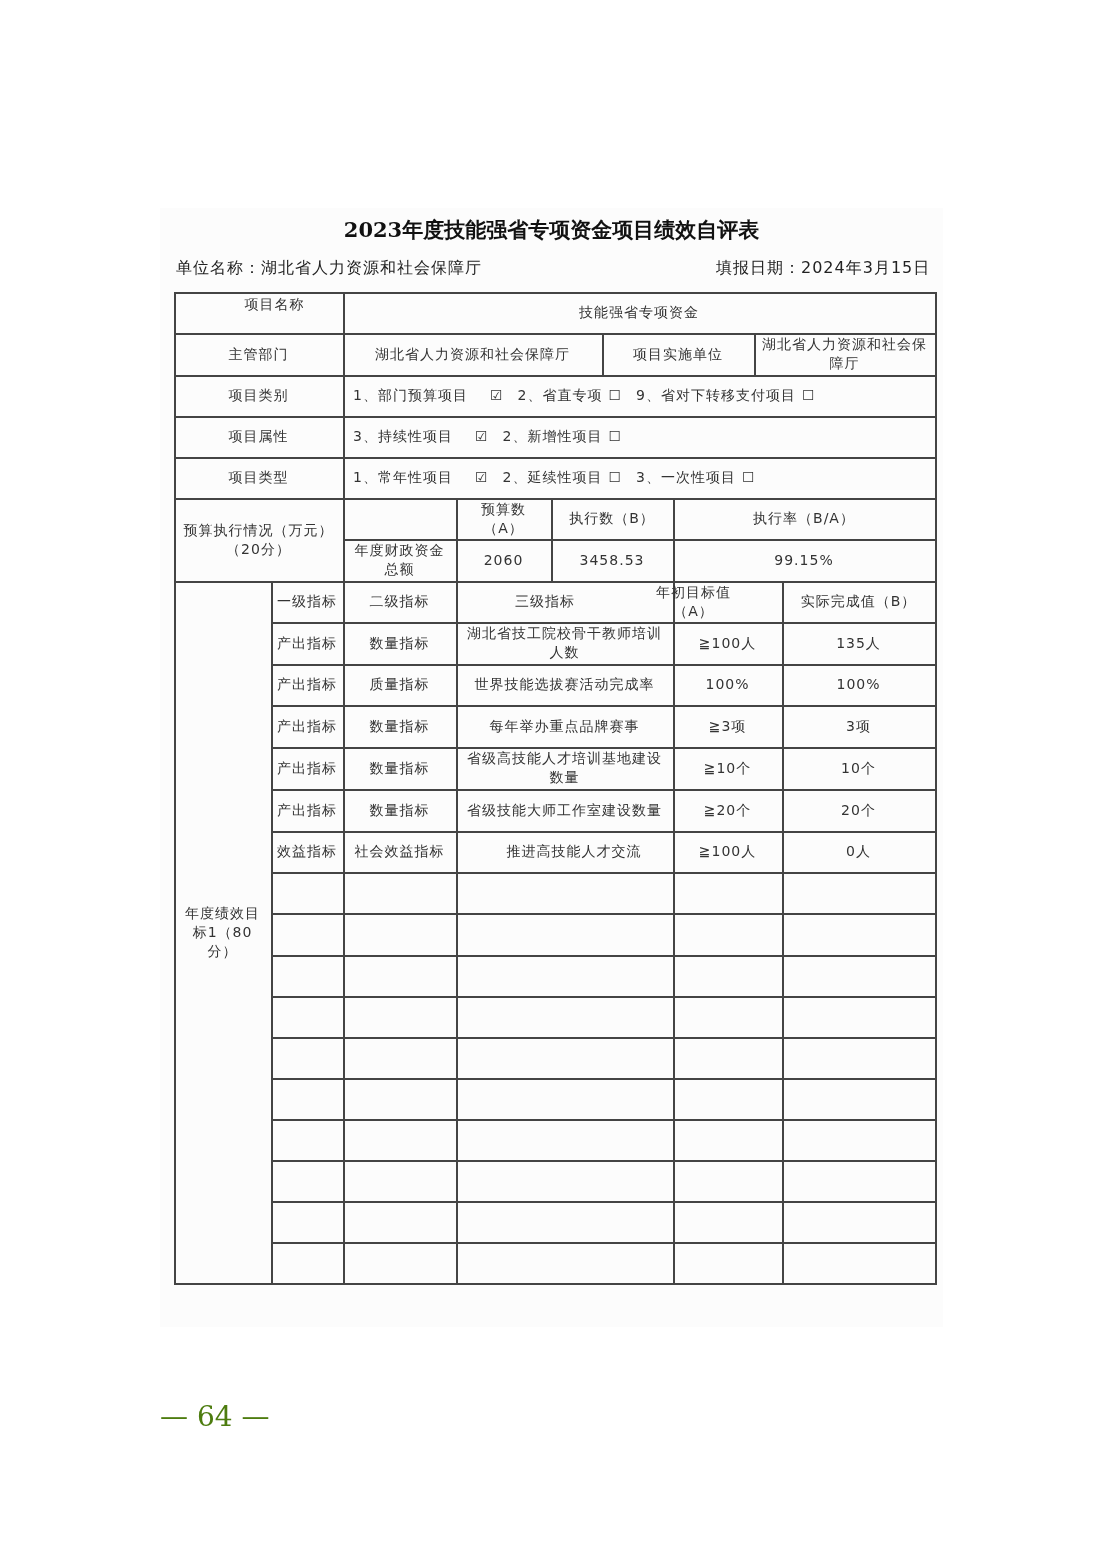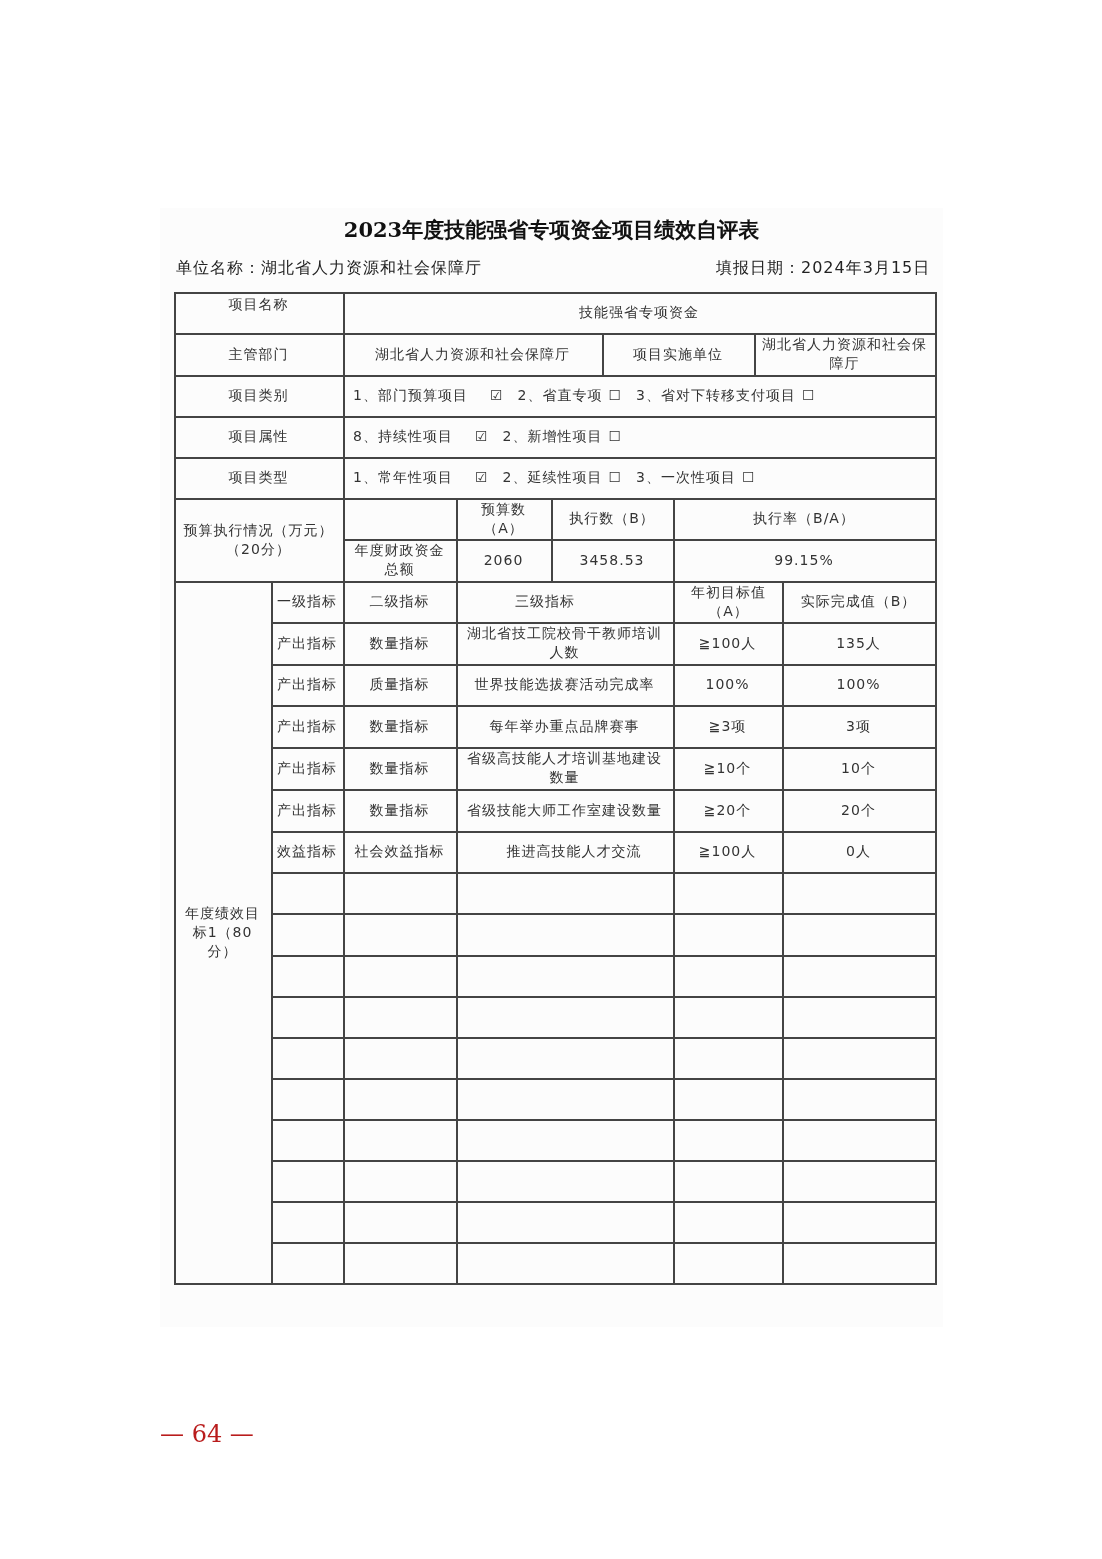--- a/index.html
+++ b/index.html
@@ -29,64 +29,63 @@
     font-family: "DejaVu Sans", "Liberation Sans", sans-serif;
     font-size: 14px; line-height: 19px; color: #333; letter-spacing: 1px;
     padding: 0 6px;
   }
   .hline { position: absolute; height: 1.5px; background: #444; }
   .vline { position: absolute; width: 1.5px; background: #444; }
   .left { justify-content: flex-start; padding-left: 10px; }
   .chk { display: inline-block; margin: 0 14px 0 22px; }
   .box { display: inline-block; margin: 0 14px 0 6px; }
   .pagenum {
-    position: absolute; left: 160px; top: 1400px; font-size: 24px; color: #b91c1c;
+    position: absolute; left: 160px; top: 1400px; font-size: 28px; color: #4d7c0f;
     font-family: "DejaVu Serif", "Liberation Serif", serif;
-    margin-top: 20px;
   }
 </style>
 </head>
 <body>
 
 <div class="panel"></div>
 
 <div class="title">2023年度技能强省专项资金项目绩效自评表</div>
 
 <div class="subhead unit"><span>单位名称：</span><span>湖北省人力资源和社会保障厅</span></div>
 <div class="subhead date"><span>填报日期：</span><span>2024年3月15日</span></div>
 
 <div id="grid">
     <div class="hline" style="left: 174px; top: 292px; width: 762.5px;"></div>
     <div class="hline" style="left: 174px; top: 1283px; width: 762.5px;"></div>
     <div class="vline" style="left: 174px; top: 292px; height: 992.5px;"></div>
     <div class="vline" style="left: 935px; top: 292px; height: 992.5px;"></div>
     <div class="vline" style="left: 343px; top: 292px; height: 248.5px;"></div>
-    <div class="cell" style="left: 174px; top: 292px; width: 169px; height: 24px;">项目名称</div>
+    <div class="cell" style="left: 190px; top: 292px; width: 169px; height: 24px;">项目名称</div>
     <div class="cell" style="left: 343px; top: 292px; width: 592px; height: 41px;">技能强省专项资金</div>
     <div class="hline" style="left: 174px; top: 333px; width: 762.5px;"></div>
     <div class="cell" style="left: 174px; top: 333px; width: 169px; height: 42px;">主管部门</div>
     <div class="cell" style="left: 343px; top: 333px; width: 259px; height: 42px;">湖北省人力资源和社会保障厅</div>
     <div class="vline" style="left: 602px; top: 333px; height: 43.5px;"></div>
     <div class="cell" style="left: 602px; top: 333px; width: 152px; height: 42px;">项目实施单位</div>
     <div class="vline" style="left: 754px; top: 333px; height: 43.5px;"></div>
     <div class="cell" style="left: 754px; top: 333px; width: 181px; height: 42px;">湖北省人力资源和社会保障厅</div>
     <div class="hline" style="left: 174px; top: 375px; width: 762.5px;"></div>
     <div class="cell" style="left: 174px; top: 375px; width: 169px; height: 41px;">项目类别</div>
     <div class="cell left" style="left: 343px; top: 375px; width: 592px; height: 41px;">
       <span>1、部门预算项目</span>
       <span class="chk">☑</span>
       <span>2、省直专项</span>
       <span class="box">☐</span>
-      <span>3、省对下转移支付项目</span>
+      <span>9、省对下转移支付项目</span>
       <span class="box">☐</span>
     </div>
     <div class="hline" style="left: 174px; top: 416px; width: 762.5px;"></div>
     <div class="cell" style="left: 174px; top: 416px; width: 169px; height: 41px;">项目属性</div>
     <div class="cell left" style="left: 343px; top: 416px; width: 592px; height: 41px;">
-      <span>8、持续性项目</span>
+      <span>3、持续性项目</span>
       <span class="chk">☑</span>
       <span>2、新增性项目</span>
       <span class="box">☐</span>
     </div>
     <div class="hline" style="left: 174px; top: 457px; width: 762.5px;"></div>
     <div class="cell" style="left: 174px; top: 457px; width: 169px; height: 41px;">项目类型</div>
     <div class="cell left" style="left: 343px; top: 457px; width: 592px; height: 41px;">
       <span>1、常年性项目</span>
       <span class="chk">☑</span>
       <span>2、延续性项目</span>
@@ -112,21 +111,21 @@
     <div class="hline" style="left: 174px; top: 581px; width: 762.5px;"></div>
     <div class="cell" style="left: 174px; top: 581px; width: 97px; height: 702px;">年度绩效目标1（80分）</div>
     <div class="vline" style="left: 271px; top: 581px; height: 703.5px;"></div>
     <div class="vline" style="left: 343px; top: 581px; height: 703.5px;"></div>
     <div class="vline" style="left: 456px; top: 581px; height: 703.5px;"></div>
     <div class="vline" style="left: 673px; top: 581px; height: 703.5px;"></div>
     <div class="vline" style="left: 782px; top: 581px; height: 703.5px;"></div>
     <div class="cell" style="left: 271px; top: 581px; width: 72px; height: 41px;">一级指标</div>
     <div class="cell" style="left: 343px; top: 581px; width: 113px; height: 41px;">二级指标</div>
     <div class="cell" style="left: 456px; top: 581px; width: 178px; height: 41px;">三级指标</div>
-    <div class="cell" style="left: 674px; top: 581px; width: 109px; height: 41px; border-radius: 8px;">年初目标值（A）</div>
+    <div class="cell" style="left: 639px; top: 581px; width: 109px; height: 41px; border-radius: 8px;">年初目标值（A）</div>
     <div class="cell" style="left: 782px; top: 581px; width: 153px; height: 41px;">实际完成值（B）</div>
     <div class="hline" style="left: 271px; top: 622px; width: 665.5px;"></div>
     <div class="cell" style="left: 271px; top: 622px; width: 72px; height: 42px;">产出指标</div>
     <div class="cell" style="left: 343px; top: 622px; width: 113px; height: 42px;">数量指标</div>
     <div class="cell" style="left: 456px; top: 622px; width: 217px; height: 42px;">湖北省技工院校骨干教师培训人数</div>
     <div class="cell" style="left: 673px; top: 622px; width: 109px; height: 42px;">≧100人</div>
     <div class="cell" style="left: 782px; top: 622px; width: 153px; height: 42px;">135人</div>
     <div class="hline" style="left: 271px; top: 664px; width: 665.5px;"></div>
     <div class="cell" style="left: 271px; top: 664px; width: 72px; height: 41px;">产出指标</div>
     <div class="cell" style="left: 343px; top: 664px; width: 113px; height: 41px;">质量指标</div>

